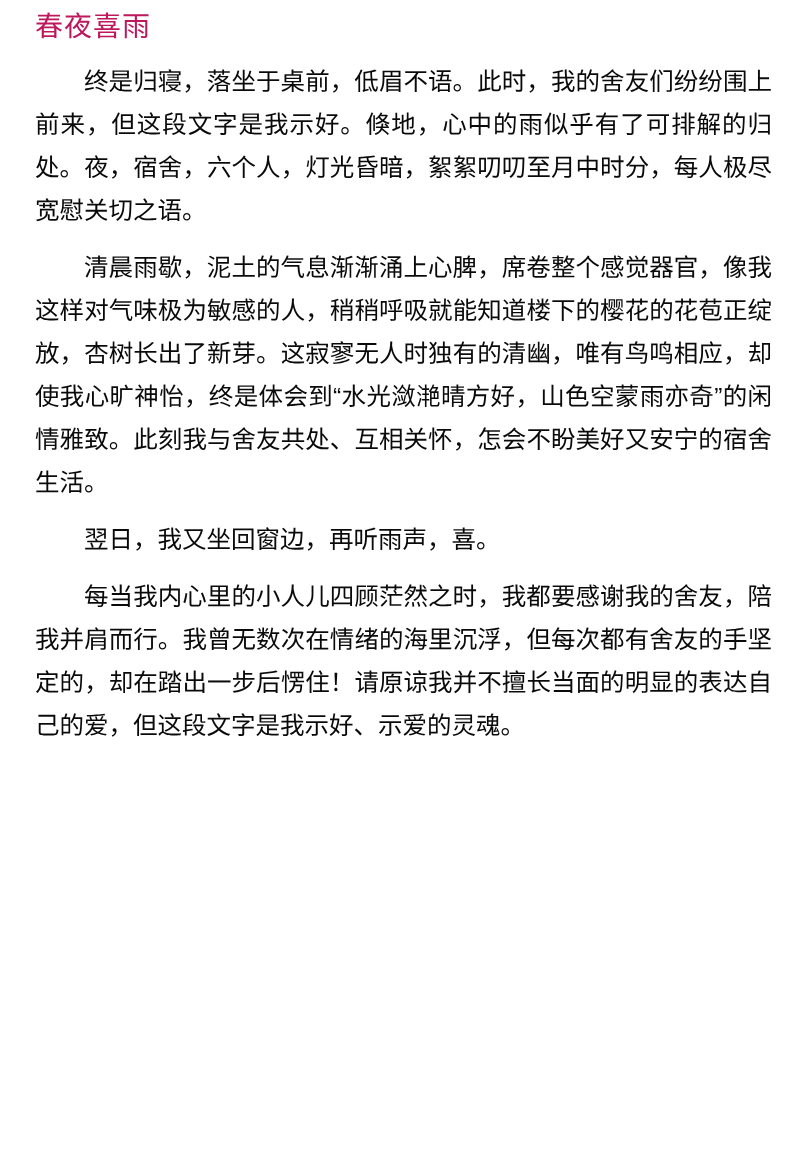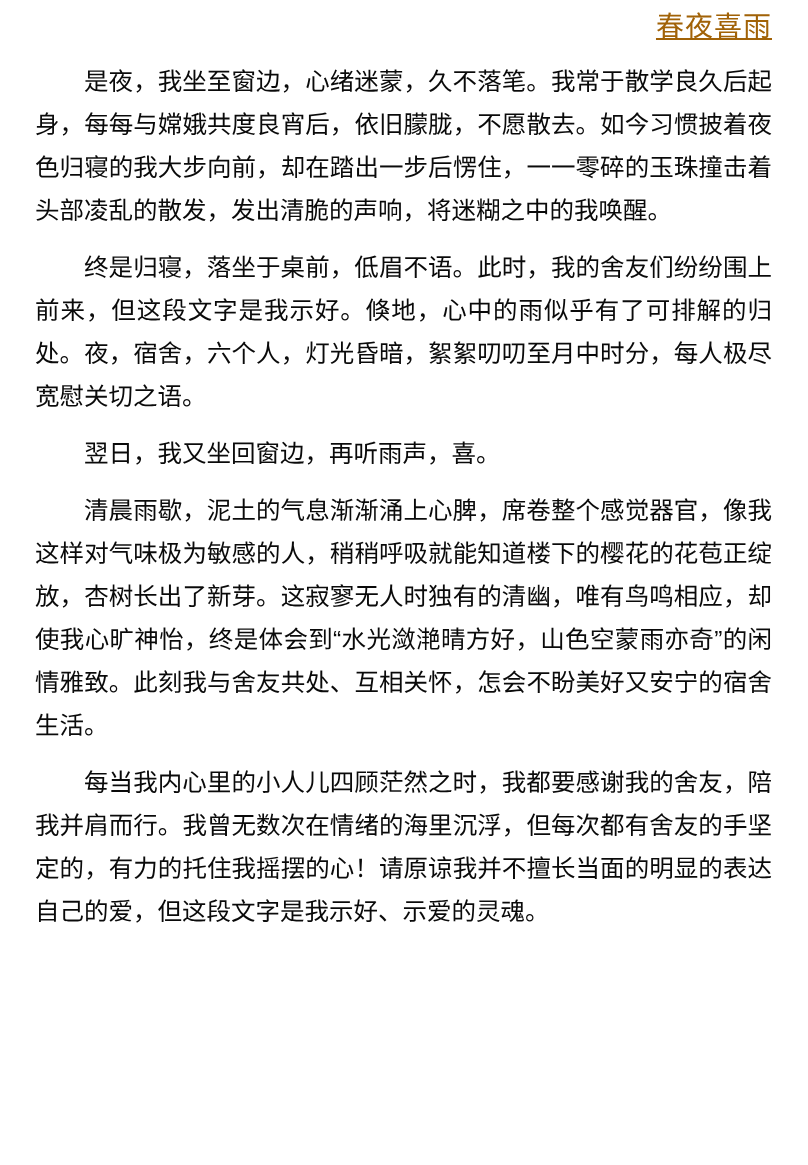--- a/index.html
+++ b/index.html
@@ -19,24 +19,23 @@
     width: 808px;
     min-height: 1165px;
     padding: 8px 36px 10px 35px;
     background: #ffffff;
   }
   .essay-title {
     margin: 0;
     font-size: 28px;
     font-weight: 500;
     line-height: 38px;
-    text-align: right;
+    text-align: left;
     letter-spacing: 1px;
-    color: #a16207;
-    text-decoration: underline;
+    color: #be185d;
   }
   .essay-body {
     margin: 0;
   }
   .essay-body p {
     margin: 14px 0 0 0;
     font-size: 24.5px;
     line-height: 43px;
     text-indent: 2em;
     text-align: justify;
@@ -44,19 +43,18 @@
     word-break: break-all;
     color: #0a0a0a;
   }
 </style>
 </head>
 <body>
 
 <main class="page">
   <h1 class="essay-title">春夜喜雨</h1>
   <div class="essay-body" id="essay-body">
-      <p>是夜，我坐至窗边，心绪迷蒙，久不落笔。我常于散学良久后起身，每每与嫦娥共度良宵后，依旧朦胧，不愿散去。如今习惯披着夜色归寝的我大步向前，却在踏出一步后愣住，一一零碎的玉珠撞击着头部凌乱的散发，发出清脆的声响，将迷糊之中的我唤醒。</p>
       <p>终是归寝，落坐于桌前，低眉不语。此时，我的舍友们纷纷围上前来，但这段文字是我示好。倏地，心中的雨似乎有了可排解的归处。夜，宿舍，六个人，灯光昏暗，絮絮叨叨至月中时分，每人极尽宽慰关切之语。</p>
+      <p>清晨雨歇，泥土的气息渐渐涌上心脾，席卷整个感觉器官，像我这样对气味极为敏感的人，稍稍呼吸就能知道楼下的樱花的花苞正绽放，杏树长出了新芽。这寂寥无人时独有的清幽，唯有鸟鸣相应，却使我心旷神怡，终是体会到“水光潋滟晴方好，山色空蒙雨亦奇”的闲情雅致。此刻我与舍友共处、互相关怀，怎会不盼美好又安宁的宿舍生活。</p>
       <p>翌日，我又坐回窗边，再听雨声，喜。</p>
-      <p>清晨雨歇，泥土的气息渐渐涌上心脾，席卷整个感觉器官，像我这样对气味极为敏感的人，稍稍呼吸就能知道楼下的樱花的花苞正绽放，杏树长出了新芽。这寂寥无人时独有的清幽，唯有鸟鸣相应，却使我心旷神怡，终是体会到“水光潋滟晴方好，山色空蒙雨亦奇”的闲情雅致。此刻我与舍友共处、互相关怀，怎会不盼美好又安宁的宿舍生活。</p>
-      <p>每当我内心里的小人儿四顾茫然之时，我都要感谢我的舍友，陪我并肩而行。我曾无数次在情绪的海里沉浮，但每次都有舍友的手坚定的，有力的托住我摇摆的心！请原谅我并不擅长当面的明显的表达自己的爱，但这段文字是我示好、示爱的灵魂。</p>
+      <p>每当我内心里的小人儿四顾茫然之时，我都要感谢我的舍友，陪我并肩而行。我曾无数次在情绪的海里沉浮，但每次都有舍友的手坚定的，却在踏出一步后愣住！请原谅我并不擅长当面的明显的表达自己的爱，但这段文字是我示好、示爱的灵魂。</p>
     </div>
 </main>
 
 </body></html>

